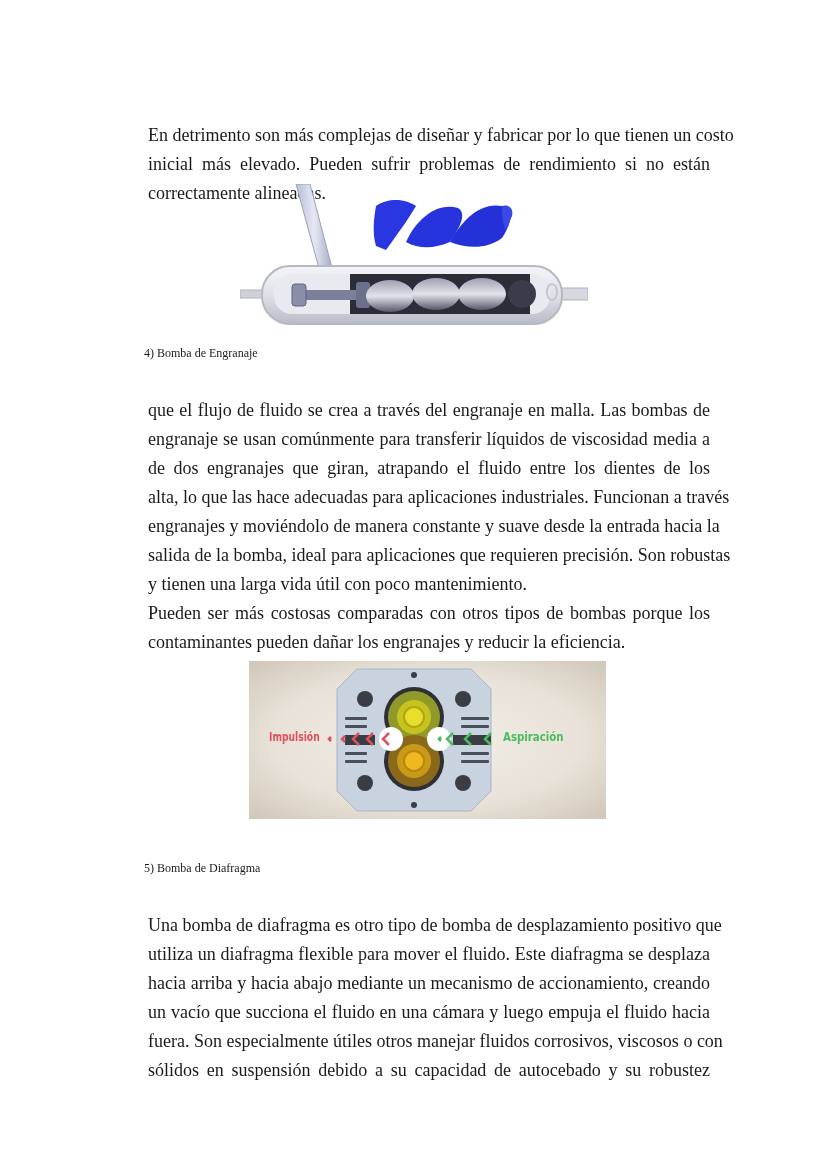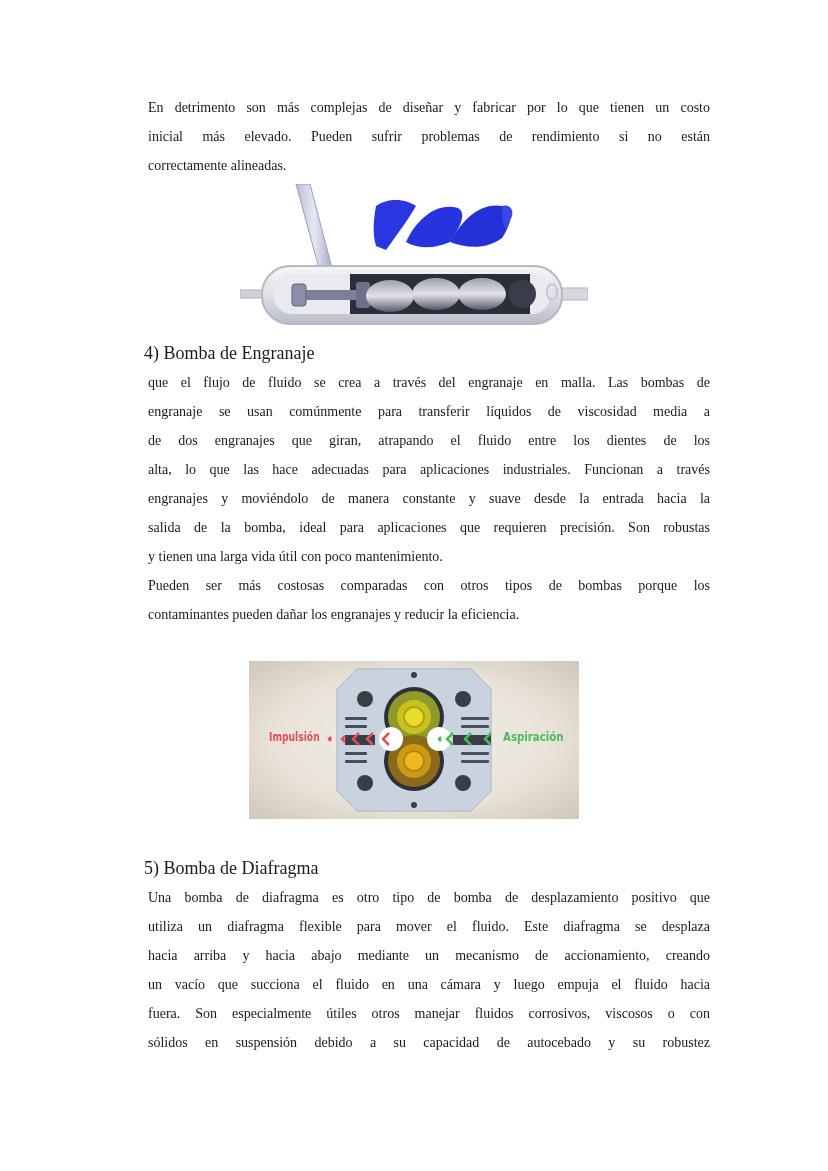--- a/index.html
+++ b/index.html
@@ -1,22 +1,22 @@
 <!DOCTYPE html>
 <html><head>
 <meta charset="utf-8">
 <style>
   html, body { margin:0; padding:0; background:#ffffff; }
   body { width:828px; height:1171px; position:relative; overflow:hidden;
          font-family:"Liberation Serif","DejaVu Serif",serif; color:#1a1a1a; }
-  .p { position:absolute; left:148px; width:562px; font-size:14px; line-height:29px;
-       text-align:justify; text-align-last:auto; }
+  .p { position:absolute; left:148px; width:562px; font-size:18px; line-height:29px;
+       text-align:justify; text-align-last:auto;margin-top:28px; }
   .line { display:block; height:29px; white-space:nowrap; text-align:justify; text-align-last:justify; }
   .line.last { text-align-last:left; }
-  .heading { position:absolute; left:144px; font-size:18px; line-height:29px; }
+  .heading { position:absolute; left:144px; font-size:12px; line-height:29px; }
   .fig { position:absolute; }
 </style>
 </head>
 <body>
 
 <div class="p" style="top:93px;">
   <span class="line">En detrimento son más complejas de diseñar y fabricar por lo que tienen un costo</span>
   <span class="line">inicial más elevado. Pueden sufrir problemas de rendimiento si no están</span>
   <span class="line last">correctamente alineadas.</span>
 </div>
@@ -75,21 +75,21 @@
   <span class="line">engranaje se usan comúnmente para transferir líquidos de viscosidad media a</span>
   <span class="line">de dos engranajes que giran, atrapando el fluido entre los dientes de los</span>
   <span class="line">alta, lo que las hace adecuadas para aplicaciones industriales. Funcionan a través</span>
   <span class="line">engranajes y moviéndolo de manera constante y suave desde la entrada hacia la</span>
   <span class="line">salida de la bomba, ideal para aplicaciones que requieren precisión. Son robustas</span>
   <span class="line last">y tienen una larga vida útil con poco mantenimiento.</span>
   <span class="line">Pueden ser más costosas comparadas con otros tipos de bombas porque los</span>
   <span class="line last">contaminantes pueden dañar los engranajes y reducir la eficiencia.</span>
 </div>
 
-<div class="fig" style="left:249px; top:661px; width:330px; height:158px; background:radial-gradient(ellipse at center, #f3efe8 0%, #e8e2d8 60%, #cfc7b8 100%);">
+<div class="fig" style="left:249px; top:661px; width:357px; height:158px; background:radial-gradient(ellipse at center, #f3efe8 0%, #e8e2d8 60%, #cfc7b8 100%);">
   <svg width="330" height="158" viewBox="0 0 330 158" style="position:absolute;left:0;top:0;">
 
     <polygon points="108,8 222,8 242,28 242,130 222,150 108,150 88,130 88,28" fill="#c9d3e0" stroke="#a9b4c4"></polygon>
 
     <circle cx="116" cy="38" r="8" fill="#3a3d44"></circle>
     <circle cx="214" cy="38" r="8" fill="#3a3d44"></circle>
     <circle cx="116" cy="122" r="8" fill="#3a3d44"></circle>
     <circle cx="214" cy="122" r="8" fill="#3a3d44"></circle>
     <circle cx="165" cy="14" r="3" fill="#3a3d44"></circle>
     <circle cx="165" cy="144" r="3" fill="#3a3d44"></circle>

